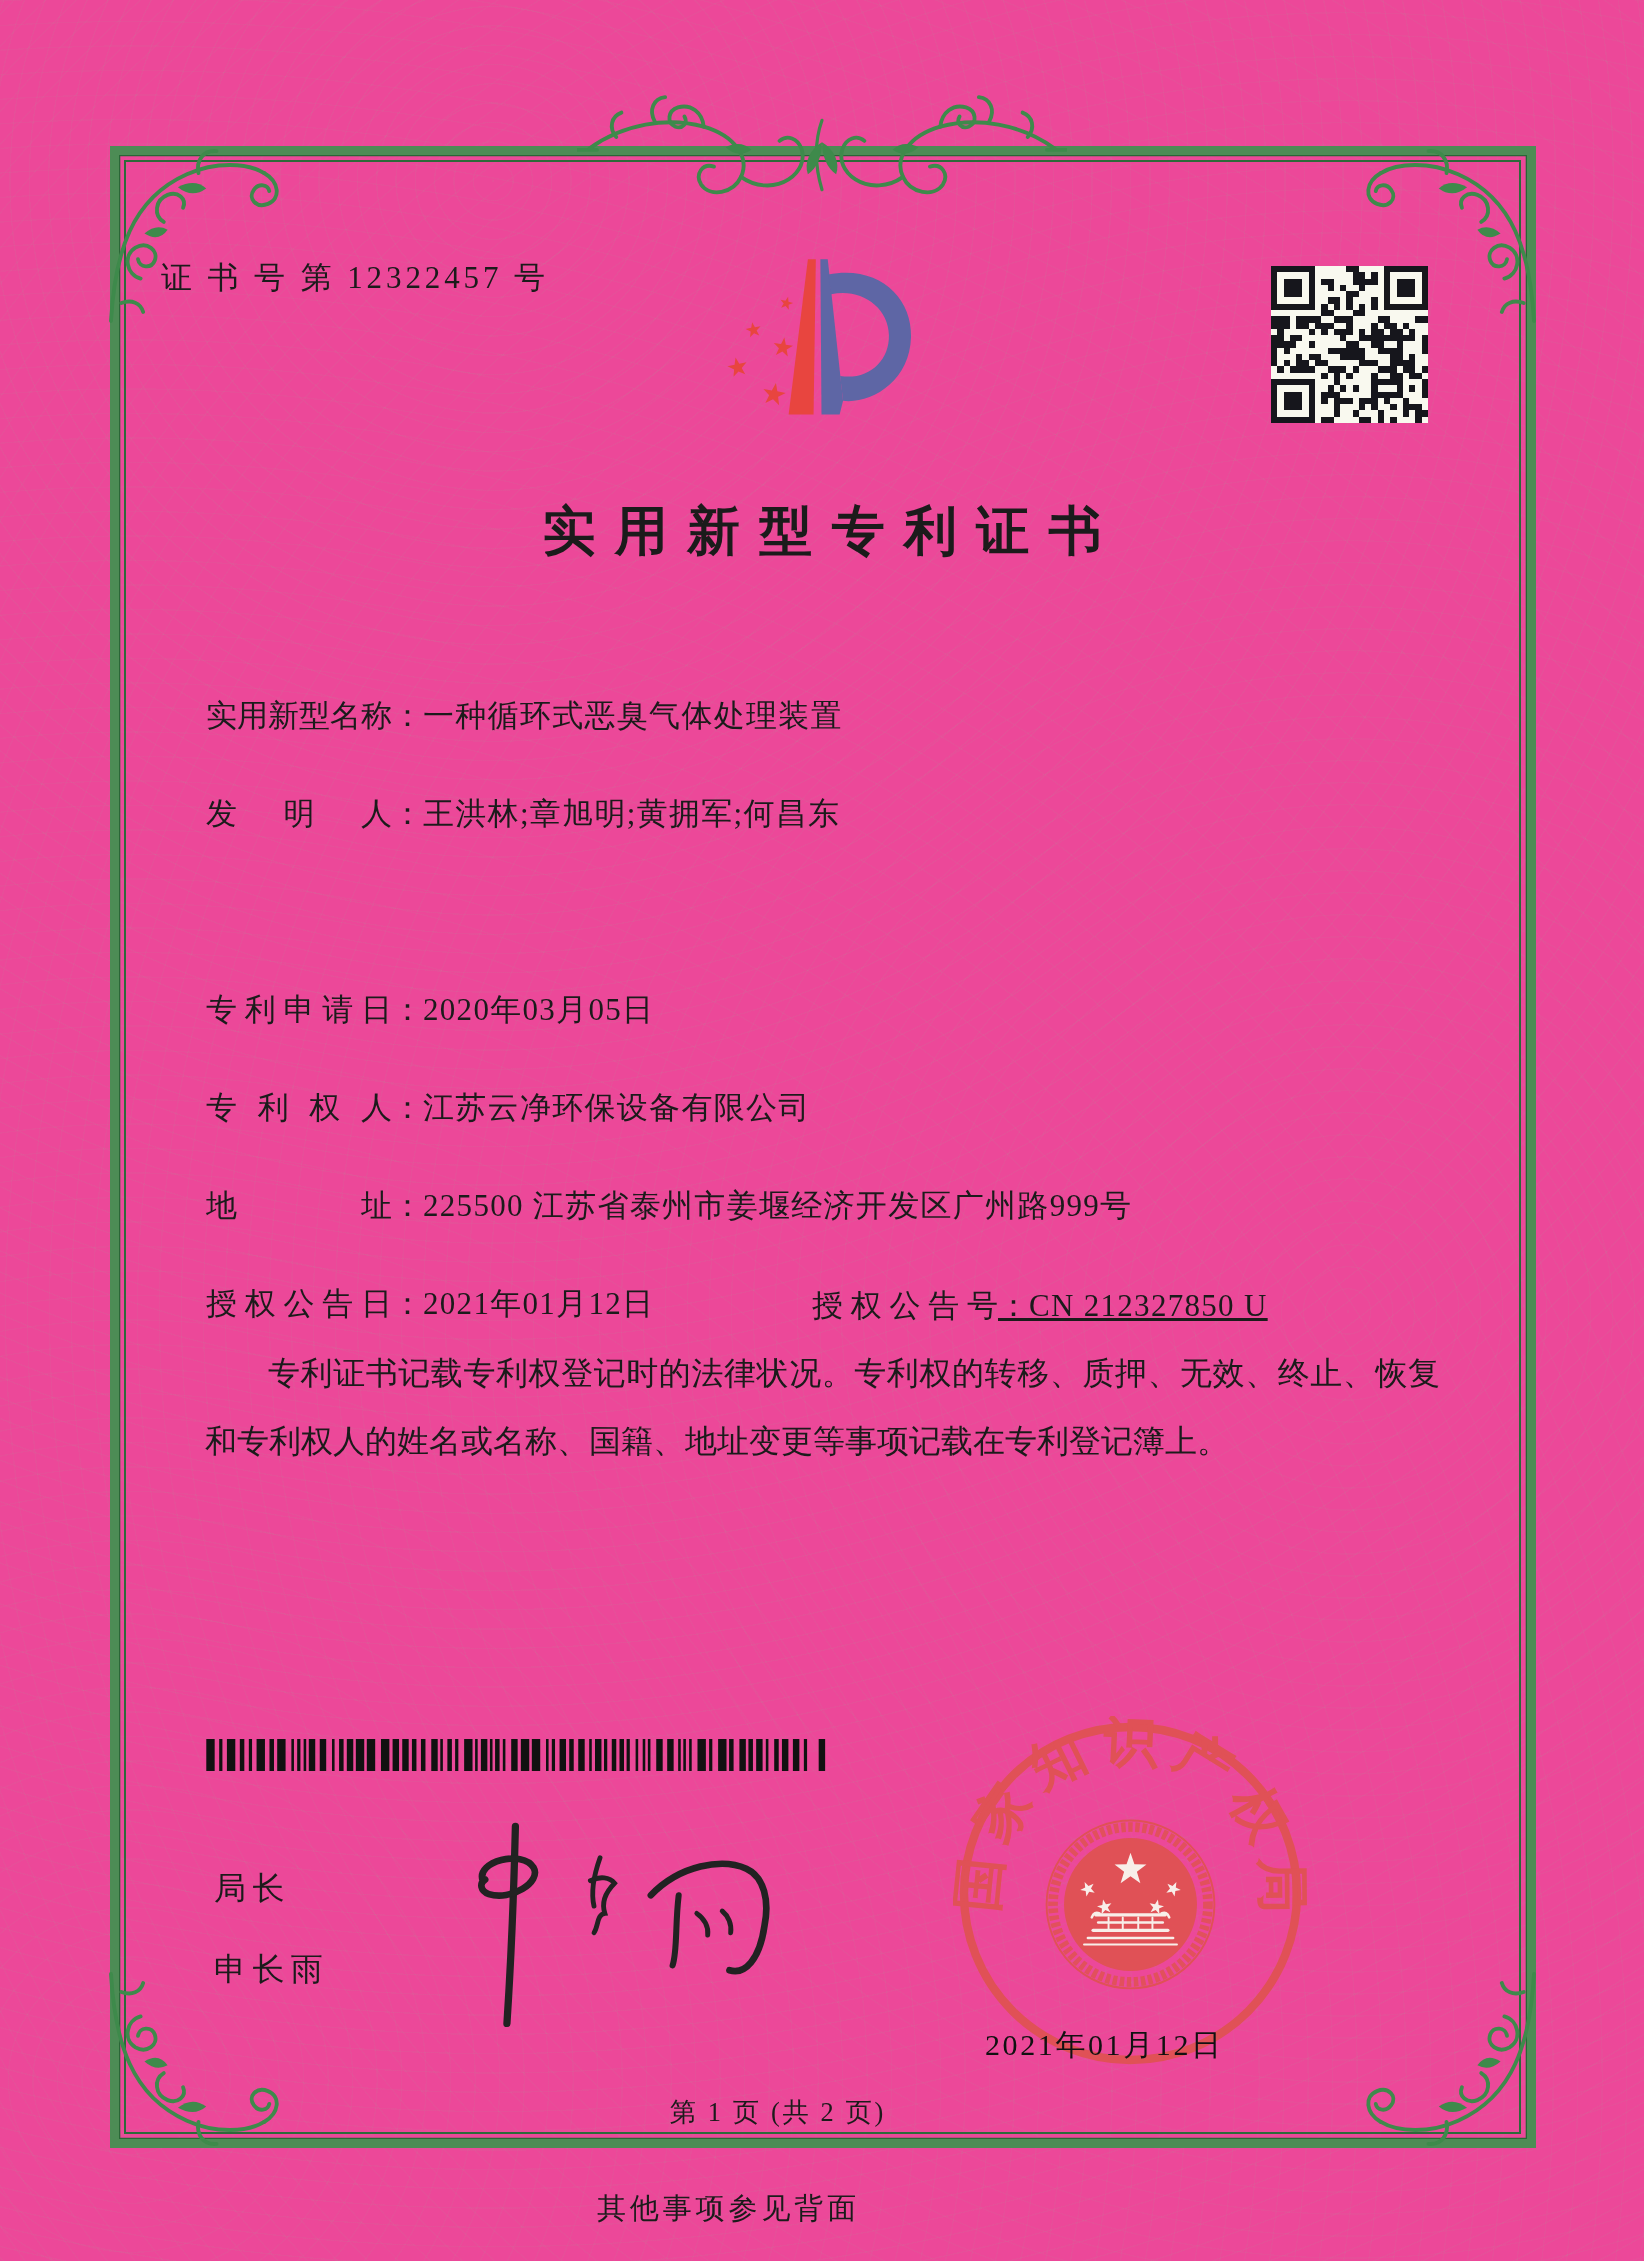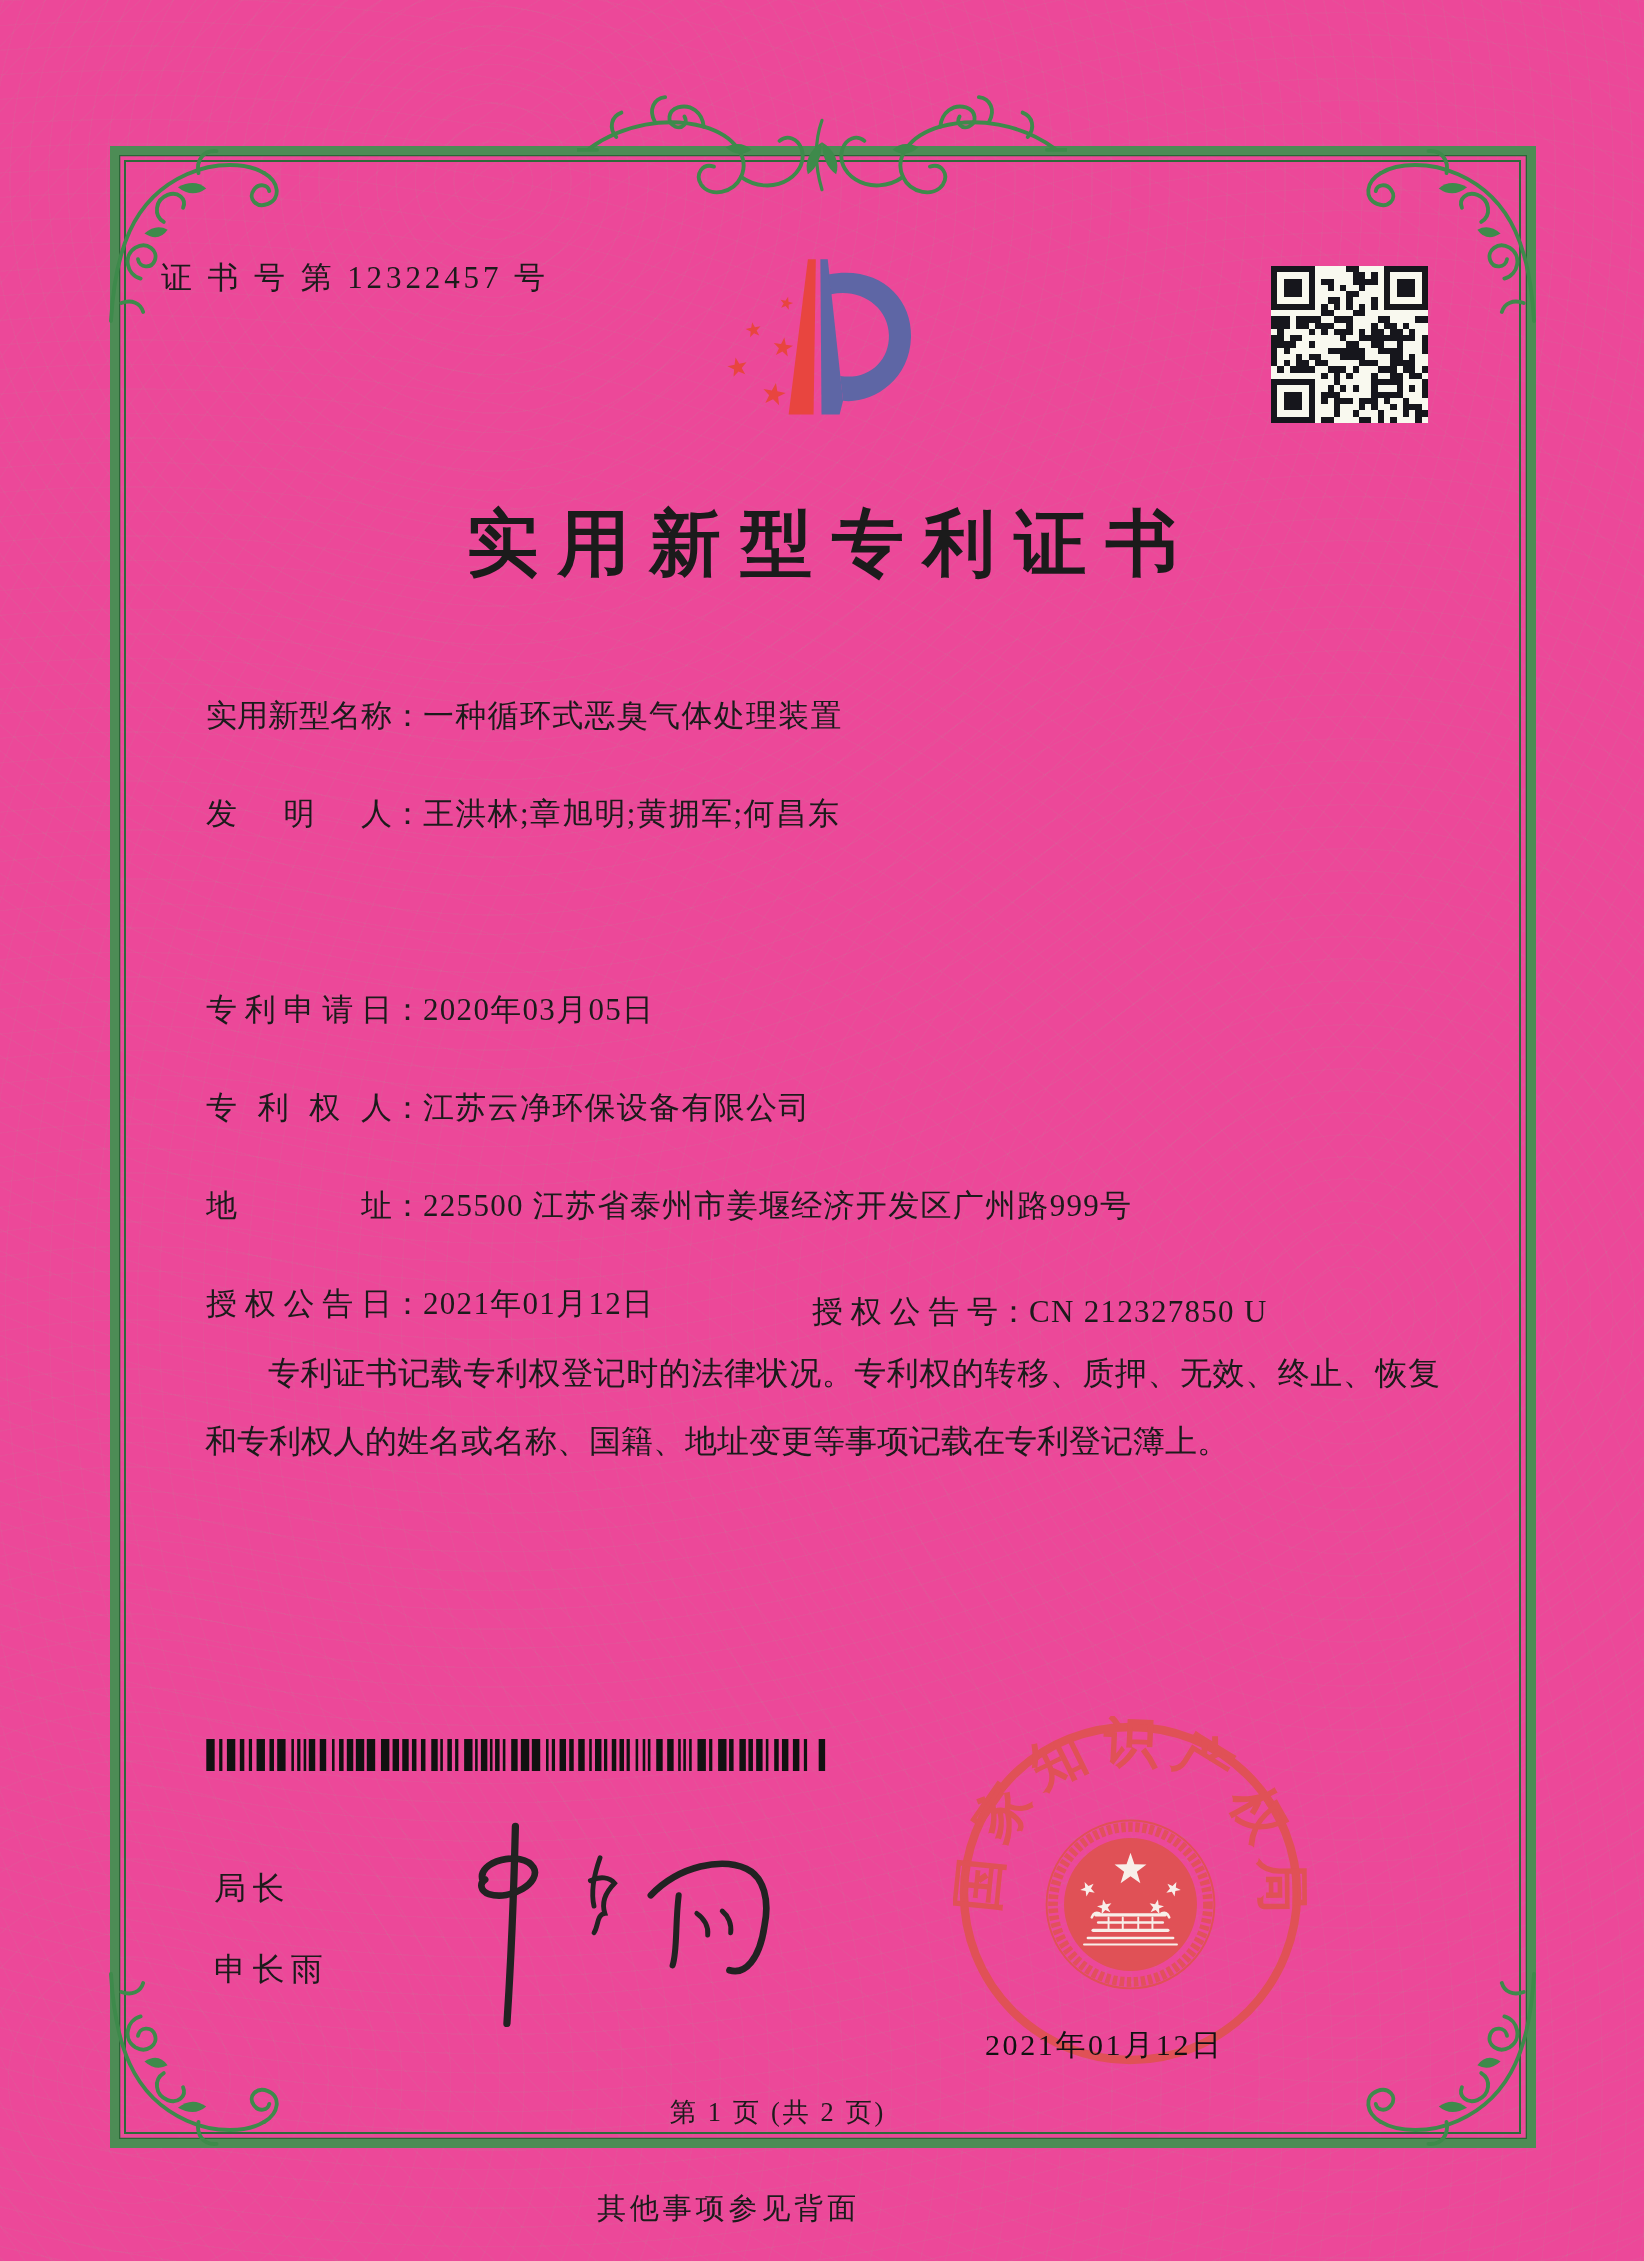--- a/index.html
+++ b/index.html
@@ -20,26 +20,26 @@
   .orn-tl{left:102px;top:137px;width:193px;height:193px;}
   .orn-tr{left:1350px;top:137px;width:193px;height:193px;transform:scaleX(-1);}
   .orn-bl{left:102px;top:1965px;width:193px;height:193px;transform:scaleY(-1);}
   .orn-br{left:1350px;top:1965px;width:193px;height:193px;transform:scale(-1,-1);}
   .orn-top{left:577px;top:83px;width:490px;height:135px;}
 
   .cert-no{position:absolute;left:161px;top:257px;font-size:31px;letter-spacing:3.9px;}
   .logo{position:absolute;left:708px;top:249px;width:227px;height:187px;}
   .qr{position:absolute;left:1271px;top:266px;width:157px;height:157px;}
   .title{position:absolute;left:0;top:496px;width:1644px;margin:0;text-align:center;
-         font-size:72px;font-weight:bold;letter-spacing:19.3px;text-indent:19.3px;}
+         font-size:53px;font-weight:bold;letter-spacing:19.3px;text-indent:19.3px;}
 
   .frow{position:absolute;left:206px;white-space:nowrap;font-size:31px;}
   .flabel{display:inline-block;width:186px;text-align:justify;text-align-last:justify;vertical-align:top;}
   .fvalue{letter-spacing:1.3px;}
-  .grant-no{position:absolute;left:606px;top:8px;white-space:nowrap;}
+  .grant-no{position:absolute;left:606px;top:2px;white-space:nowrap;text-decoration:underline;}
 
   .body-text{position:absolute;left:205px;top:1339px;width:1235px;}
   .body-text p{margin:0;font-size:32px;line-height:68px;text-indent:63px;
                text-align:justify;text-justify:inter-character;}
 
   .barcode{position:absolute;left:205px;top:1739px;width:624px;height:32px;}
   .director{position:absolute;left:214px;top:1867px;font-size:32px;letter-spacing:6.4px;}
   .director .dname{margin-top:37px;}
   .signature{position:absolute;left:438px;top:1816px;width:387px;height:219px;}
   .seal{position:absolute;left:953px;top:1716px;width:355px;height:355px;opacity:.94;}

